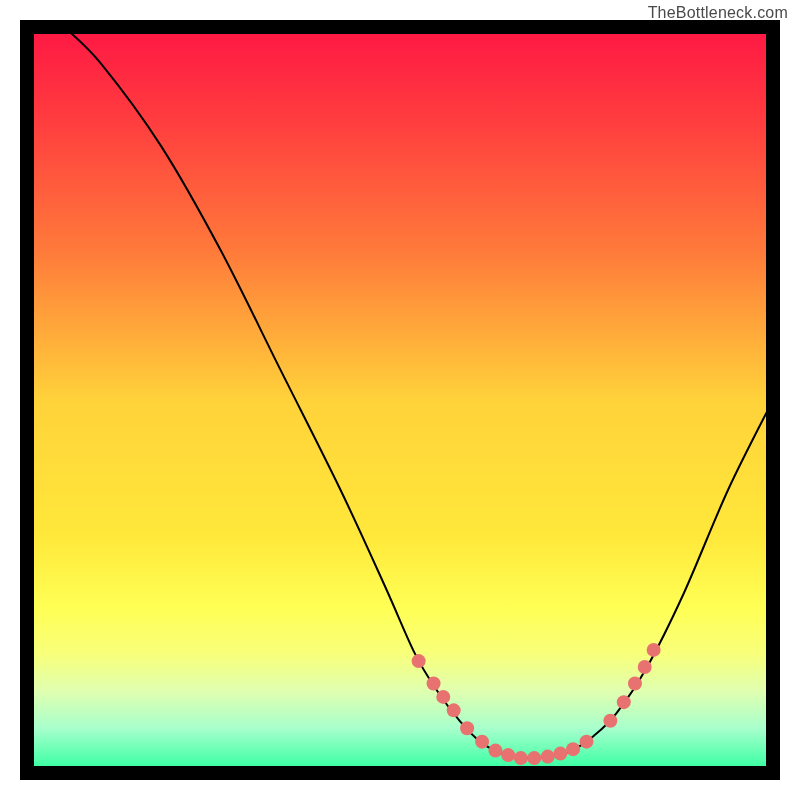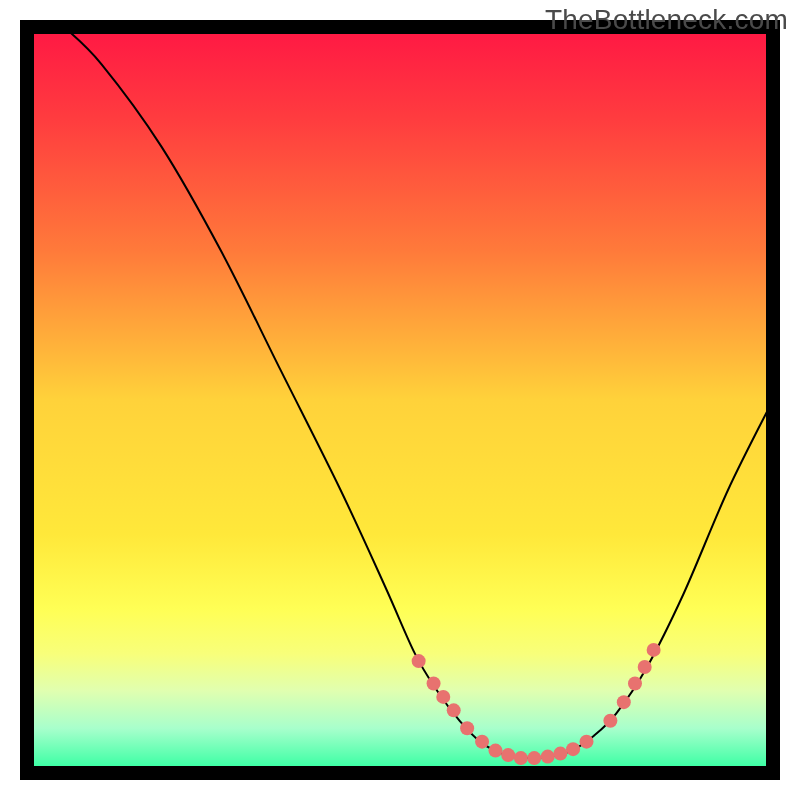--- a/index.html
+++ b/index.html
@@ -13,21 +13,21 @@
   }
   .container {
     position: relative;
     width: 800px;
     height: 800px;
   }
   .watermark {
     position: absolute;
     top: 4px;
     right: 12px;
-    font-size: 28px;
+    font-size: 16px;
     font-weight: 500;
     color: #4a4a4a;
     letter-spacing: 0.2px;
     z-index: 10;
   }
   svg {
     display: block;
   }
 </style>
 </head>

